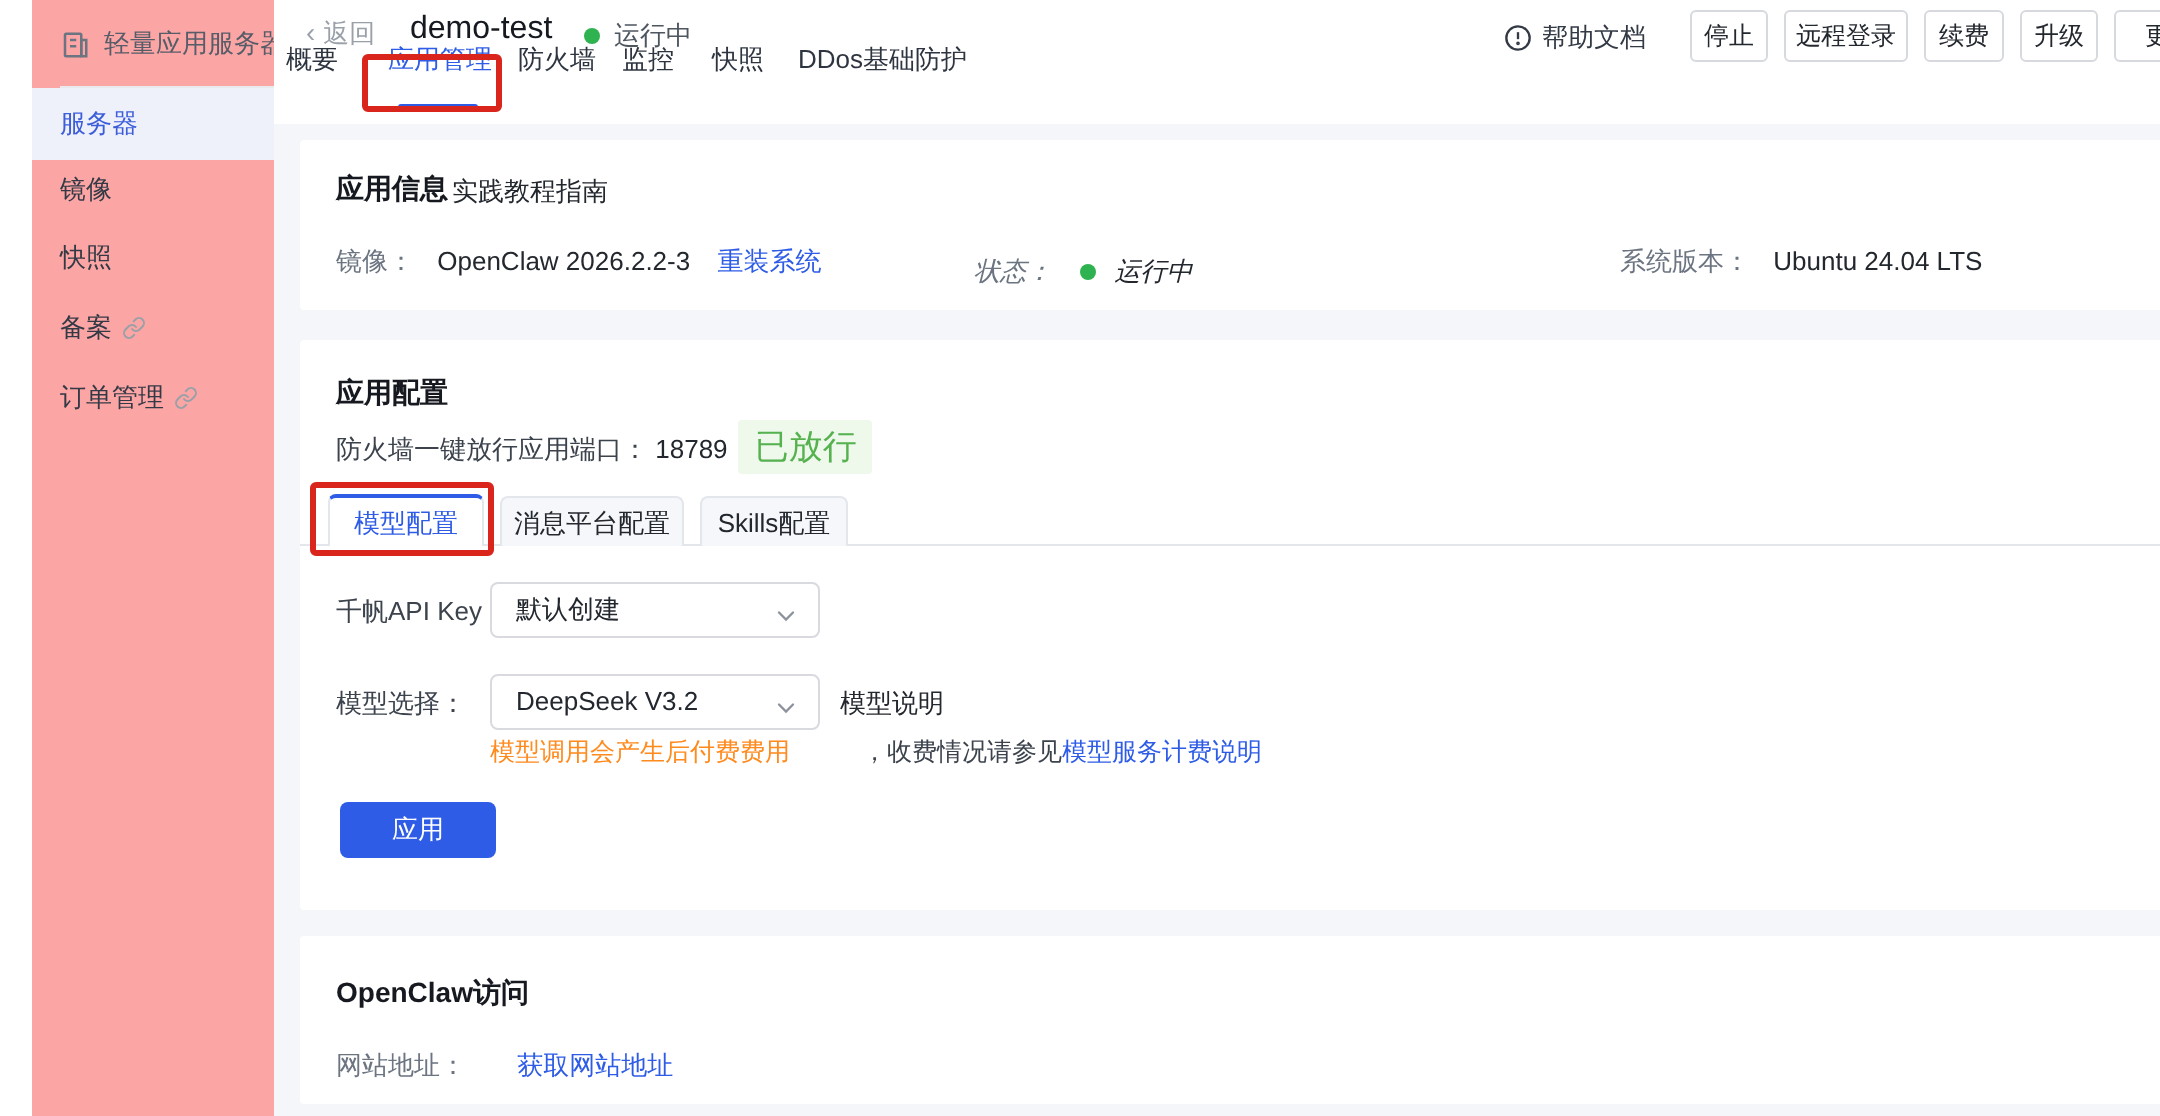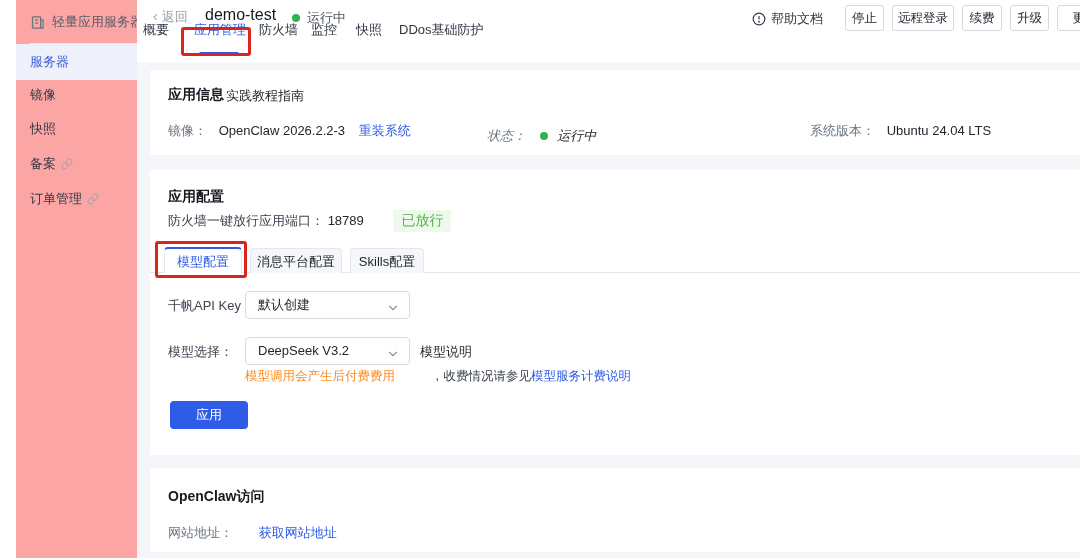--- a/index.html
+++ b/index.html
@@ -46,21 +46,21 @@
   .row13 { font-size:13px; color:#23272e; }
 
   
   .f-image { position:absolute; left:18px; top:52px; }
   .f-status { position:absolute; left:337px; top:57px;font-style:italic; }
   .f-os { position:absolute; left:660px; top:52px; }
   .dot-sm { display:inline-block; width:8px; height:8px; border-radius:50%; background:#2fb350; margin:0 6px 0 2px; }
 
   
   .port-row { position:absolute; left:18px; top:40px; font-size:13px; color:#3c434d; }
-  .badge-ok { display:inline-block; margin-left:26px; padding:2px 8px; background:#eef9ec; color:#55b24e; font-size:14px; border-radius:2px; }
+  .badge-ok { display:inline-block; margin-left:2px; padding:2px 8px; background:#eef9ec; color:#55b24e; font-size:17px; border-radius:2px; }
   .subtabs-line { position:absolute; left:0; right:0; top:102px; height:1px; background:#e3e6eb; }
   .subtab { position:absolute; top:78px; height:25px; line-height:25px; text-align:center; font-size:13px;
     background:#f6f7fa; border:1px solid #e3e6eb; border-bottom:none; border-radius:4px 4px 0 0;
     color:#23272e; cursor:pointer; z-index:2; }
   .subtab.active { background:#fff; color:#2e5ce6; border-top:2px solid #2e5ce6; height:26px; top:77px; }
   .form-label { position:absolute; left:18px; font-size:13px; color:#3c434d; }
   .select { position:absolute; left:95px; width:165px; height:28px; border:1px solid #d8dadf; border-radius:4px;
     background:#fff; font-size:13px; color:#23272e; line-height:26px; padding:0 26px 0 12px; cursor:pointer; }
   .select .chev { position:absolute; right:9px; top:6px; }
   .model-doc { position:absolute; left:270px; font-size:13px; }

